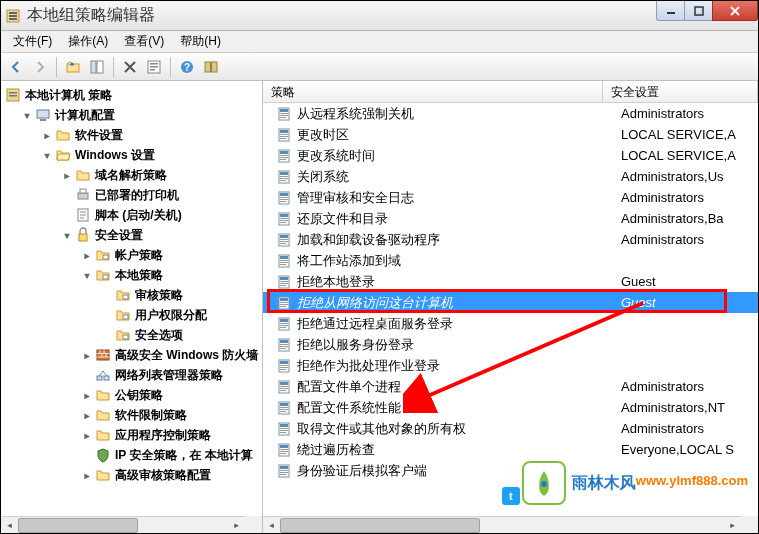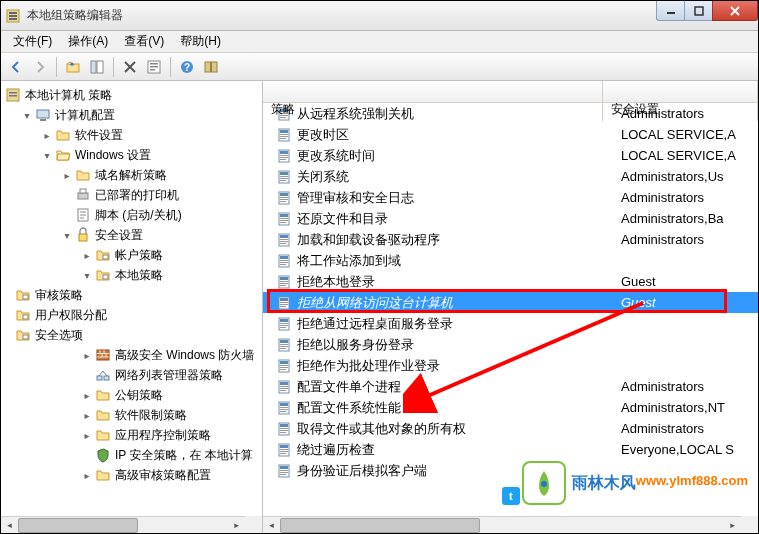--- a/index.html
+++ b/index.html
@@ -1,21 +1,21 @@
 <!DOCTYPE html>
 <html><head>
 <meta charset="utf-8">
 <style>
 * { margin: 0; padding: 0; box-sizing: border-box; font-family: "Microsoft YaHei", "Segoe UI", Tahoma, sans-serif; }
 body { background: #fff; width: 759px; height: 534px; overflow: hidden; position: relative; border: 1px solid #000; }
 
 
 .titlebar { height: 30px; background: linear-gradient(to bottom, #f7f7f7, #e4e4e4); display: flex; align-items: center; padding: 0 4px; border-bottom: 1px solid #b8b8b8; position: relative; }
 .titlebar .app-icon { width: 16px; height: 16px; margin-right: 6px; display: inline-flex; align-items: center; justify-content: center; }
-.titlebar .title { font-size: 12px; color: #333; flex: 1; }
+.titlebar .title { font-size: 16px; color: #333; flex: 1; }
 .window-controls { position: absolute; right: 0; top: 0; display: flex; height: 20px; }
 .window-controls .ctrl { width: 28px; height: 20px; display: flex; align-items: center; justify-content: center; font-size: 10px; border: 1px solid #8a9fb8; border-top: none; background: linear-gradient(to bottom, #e8eef7, #c8d6ea); cursor: pointer; }
 .window-controls .ctrl.min { border-radius: 0 0 0 3px; border-right: none; }
 .window-controls .ctrl.max { border-right: none; }
 .window-controls .ctrl.close { background: linear-gradient(to bottom, #e67466, #c94030); color: #fff; border-color: #a03020; border-radius: 0 0 3px 0; width: 46px; }
 
 
 .menubar { height: 22px; background: #f0f0f0; display: flex; align-items: center; padding: 0 4px; border-bottom: 1px solid #d4d0c8; font-size: 12px; }
 .menubar .menu-item { padding: 2px 8px; cursor: pointer; }
 
@@ -23,35 +23,35 @@
 .toolbar { height: 28px; background: linear-gradient(to bottom, #fdfdfd, #e8e8e8); display: flex; align-items: center; padding: 0 4px; border-bottom: 1px solid #c0c0c0; gap: 2px; }
 .toolbar .tbtn { width: 22px; height: 22px; display: flex; align-items: center; justify-content: center; cursor: pointer; border-radius: 2px; }
 .toolbar .sep { width: 1px; height: 20px; background: #c0c0c0; margin: 0 3px; }
 
 
 .main { display: flex; height: calc(100% - 80px); }
 .left-pane { width: 262px; border-right: 1px solid #c0c0c0; overflow: auto; position: relative; }
 .right-pane { flex: 1; overflow: auto; position: relative; background: #fff; }
 
 
-.tree { padding: 4px 0; font-size: 12px; }
+.tree { padding: 4px 0; font-size: 12px; font-weight: bold; }
 .tree-row { display: flex; align-items: center; height: 20px; cursor: pointer; white-space: nowrap; }
 .tree-toggle { width: 12px; text-align: center; color: #666; font-size: 10px; margin-right: 2px; }
 .tree-icon { width: 16px; height: 16px; margin-right: 4px; display: inline-flex; align-items: center; justify-content: center; }
 .tree-label { color: #000; }
 .depth-0 { padding-left: 4px; }
 .depth-1 { padding-left: 20px; }
 .depth-2 { padding-left: 40px; }
 .depth-3 { padding-left: 60px; }
 .depth-4 { padding-left: 80px; }
-.depth-5 { }
+.depth-5 { padding-left: 100px; }
 
 
 .list-header { display: flex; background: linear-gradient(to bottom, #fff, #efefef); border-bottom: 1px solid #d4d0c8; font-size: 12px; height: 22px; position: sticky; top: 0; }
-.list-header .col { padding: 20px 8px; border-right: 1px solid #d4d0c8; }
+.list-header .col { padding: 3px 8px; border-right: 1px solid #d4d0c8; }
 .col-policy { width: 340px; }
 .col-setting { flex: 1; }
 .list-body { font-size: 13px; }
 .list-row { display: flex; height: 21px; align-items: center; cursor: pointer; }
 .list-row.selected { background: #3399ff; color: #fff; font-style: italic; }
 .list-row .cell-icon { width: 16px; height: 16px; margin: 0 4px 0 14px; display: inline-flex; align-items: center; justify-content: center; flex-shrink: 0; }
 .list-row .cell-policy { width: 316px; white-space: nowrap; overflow: hidden; text-overflow: ellipsis; }
 .list-row .cell-setting { flex: 1; white-space: nowrap; overflow: hidden; text-overflow: ellipsis; padding-left: 8px; }
 
 

